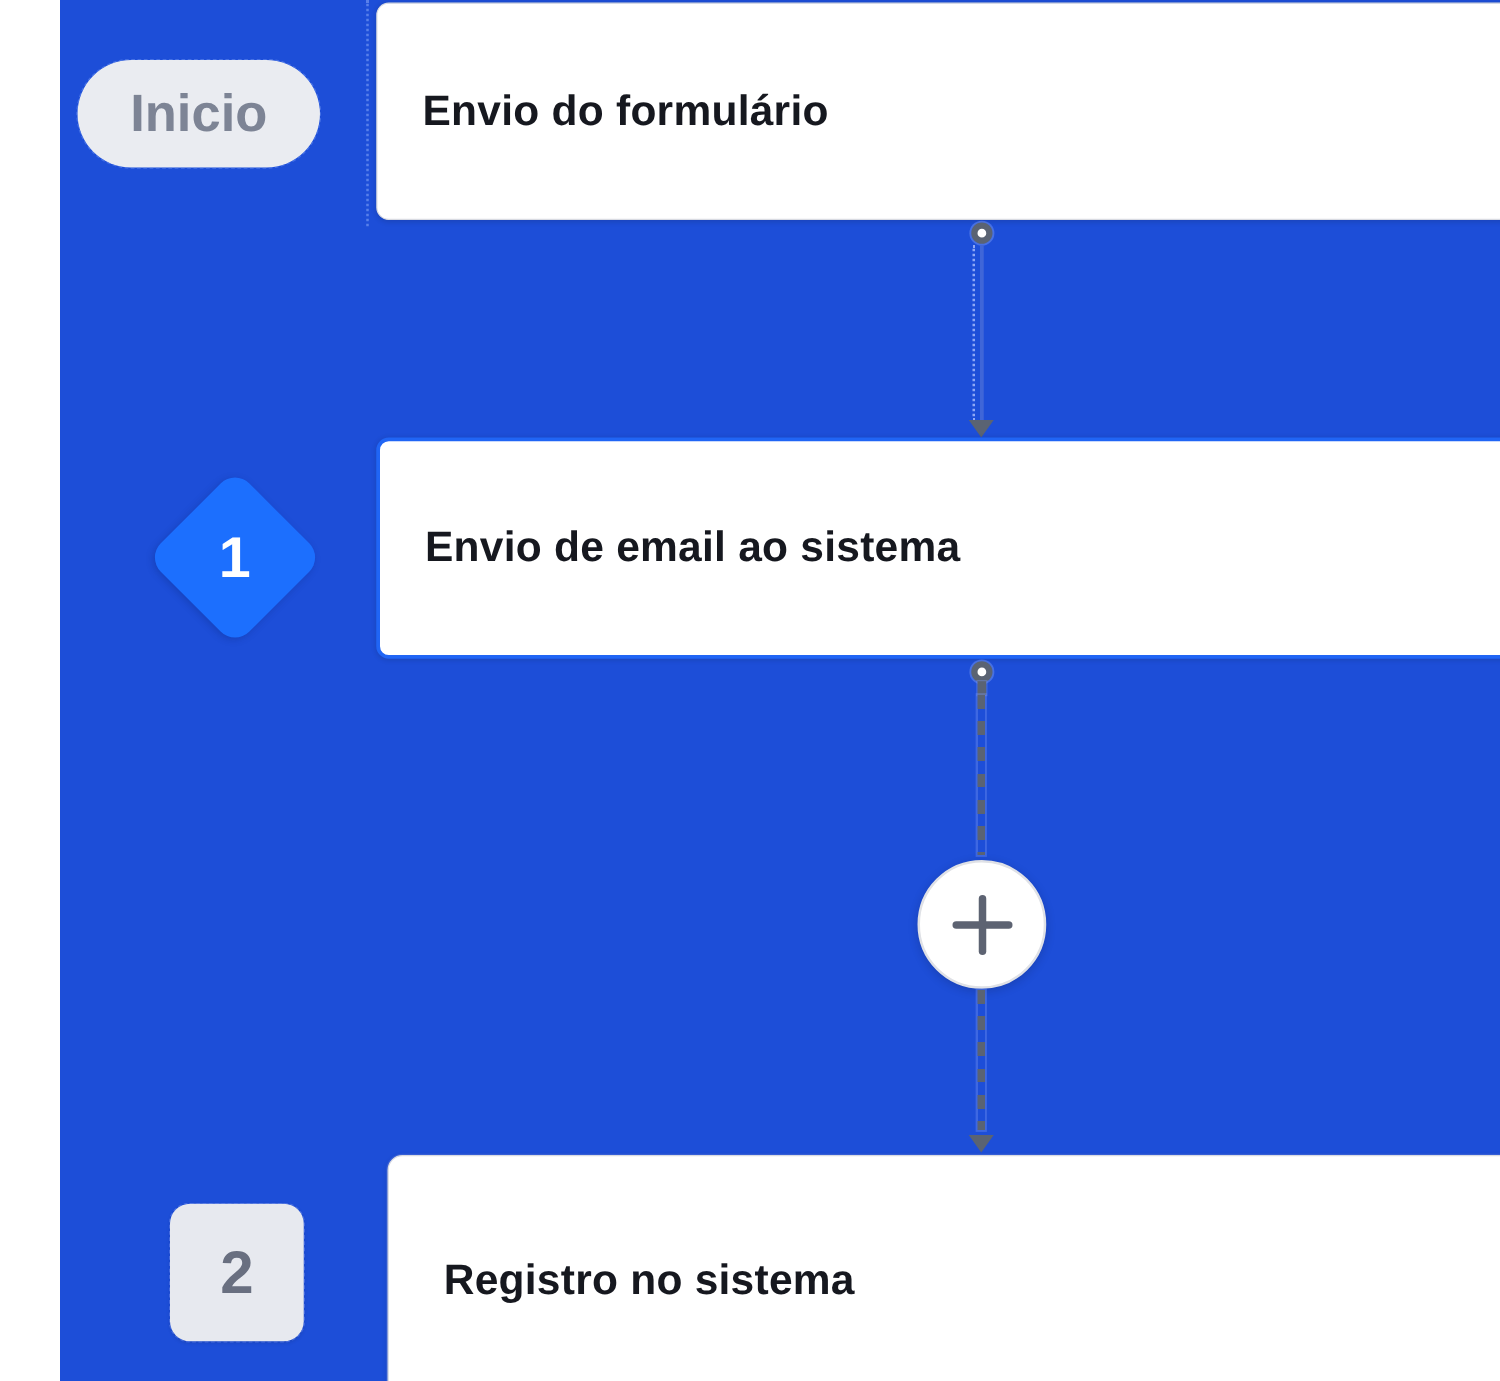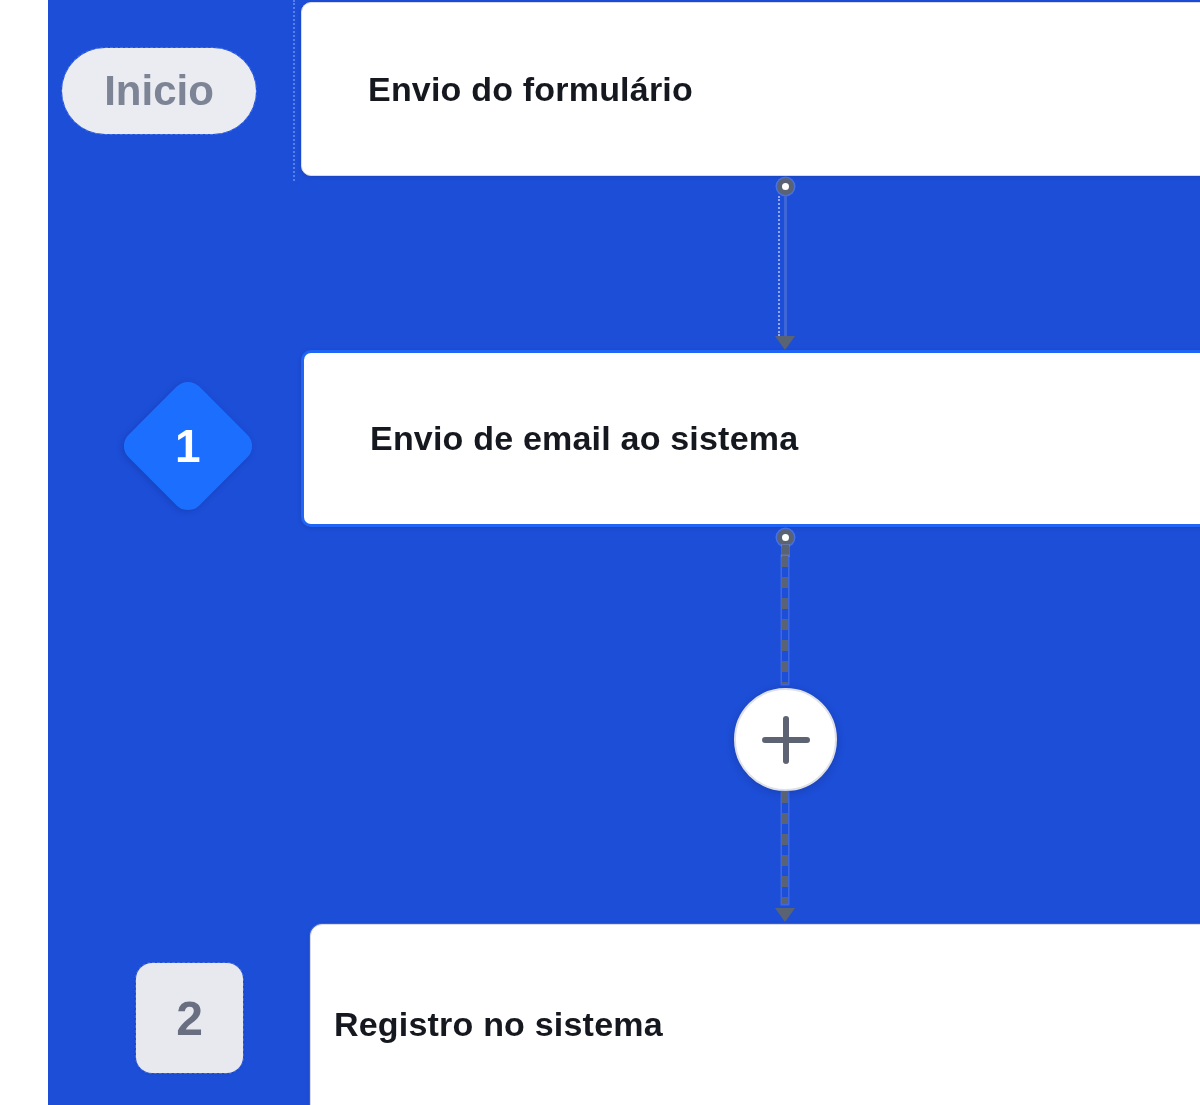--- a/index.html
+++ b/index.html
@@ -23,30 +23,30 @@
     border-radius: 10px;
     box-shadow: 0 1px 4px rgba(15, 25, 50, 0.18);
     display: flex;
     align-items: center;
   }
   .card .title {
     font-size: 34px;
     font-weight: 700;
     color: #16181f;
     letter-spacing: 0.2px;
-    padding-left: 66px;
+    padding-left: 36px;
     white-space: nowrap;
   }
   #card-trigger { left: 253px; top: 2px;   width: 919px; height: 174px; }
   #card-step1   { left: 253px; top: 350px; width: 919px; height: 177px;
                   border: 3px solid #2065f5; }
   #card-step2   { left: 262px; top: 924px; width: 924px; height: 200px;
                   border-radius: 12px;
                   box-shadow: 0 0 0 1px rgba(130,150,230,0.25), 0 1px 4px rgba(15,25,50,0.15); }
-  #card-step2 .title { padding-left: 23px; }
+  #card-step2 .title { padding-left: 44px; }
 
   
   #start-pill {
     position: absolute;
     left: 14px; top: 48px;
     width: 194px; height: 86px;
     background: #eaecf1;
     border-radius: 43px;
     outline: 1px dashed rgba(100, 140, 240, 0.55);
     display: flex; align-items: center; justify-content: center;

